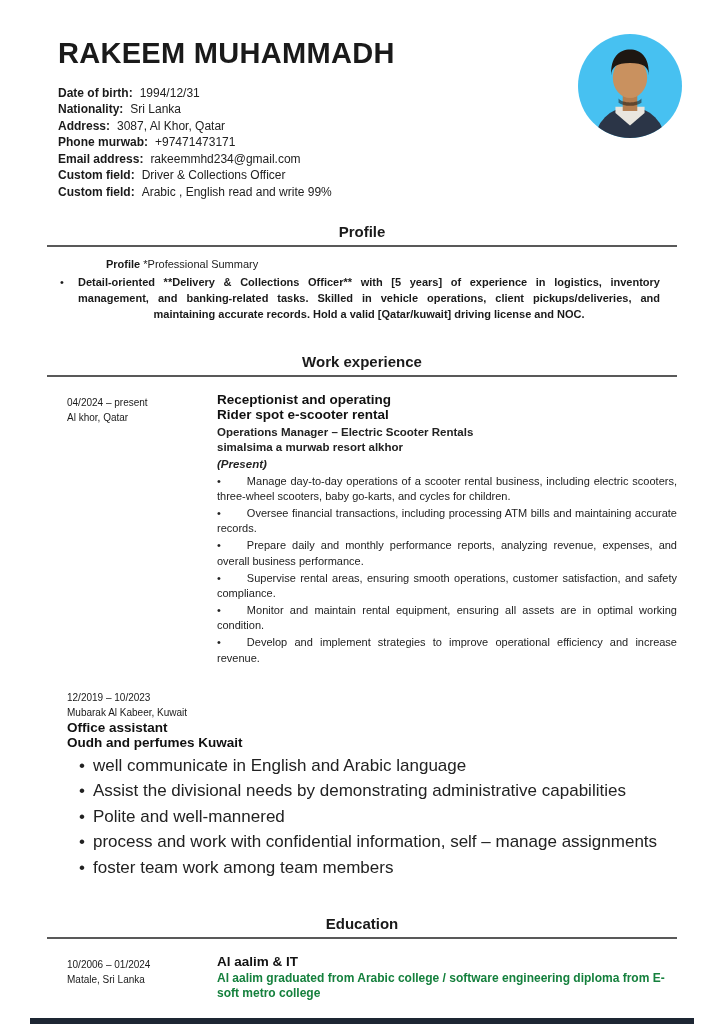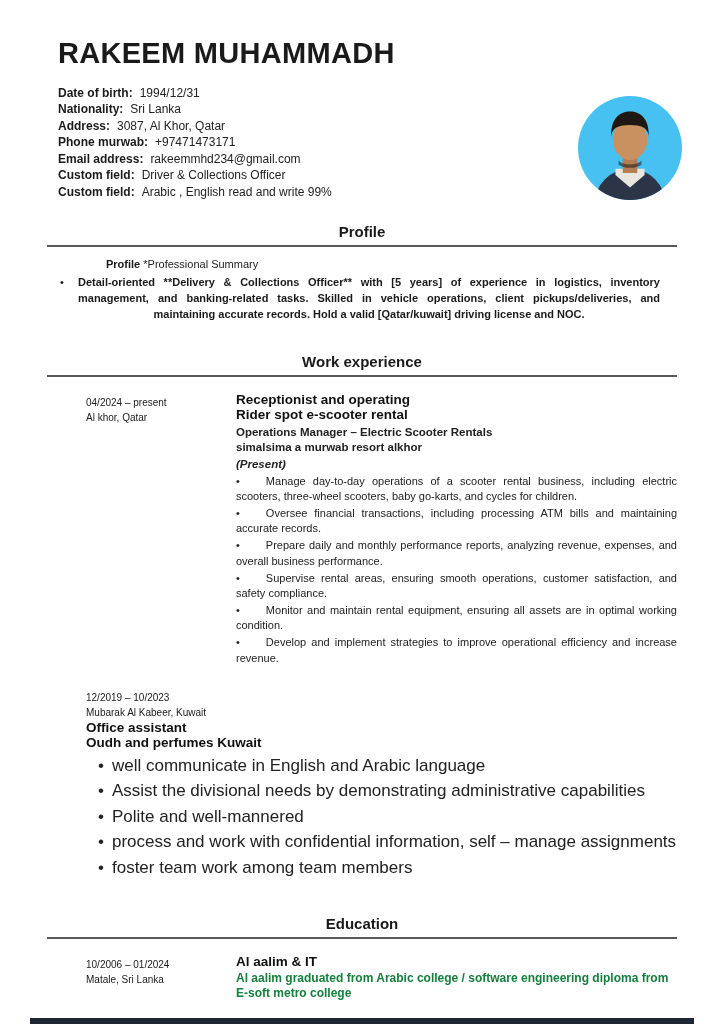--- a/index.html
+++ b/index.html
@@ -1,20 +1,20 @@
 <!DOCTYPE html>
 <html><head>
 <meta charset="utf-8">
 <style>
   html,body{margin:0;padding:0;background:#e9e9e9;}
   .page{position:relative;width:724px;height:1024px;margin:0 auto;background:#ffffff;
         font-family:"Liberation Sans",sans-serif;color:#1a1a1a;overflow:hidden;}
 
   
-  .header{display:flex;justify-content:space-between;align-items:flex-end;padding:34px 42px 0 58px;}
+  .header{display:flex;justify-content:space-between;align-items:flex-start;padding:34px 42px 0 58px;}
   .name{font-size:29px;font-weight:bold;letter-spacing:.3px;line-height:1.1;margin-top:4px;}
   .details{margin-top:15px;}
   .detail-row{font-size:12px;line-height:16.5px;color:#222;}
   .dlabel{font-weight:bold;color:#1a1a1a;margin-right:7px;}
   .photo{width:104px;height:104px;border-radius:50%;overflow:hidden;flex-shrink:0;}
 
   
   .section-heading{font-size:15px;font-weight:bold;text-align:center;margin:0;padding:0;color:#1a1a1a;}
   .section-rule{border:none;border-top:2px solid #595959;margin:5px 47px 0 47px;}
 
@@ -23,21 +23,21 @@
   .profile-body{padding:10px 58px 0 58px;font-size:11px;color:#222;}
   .profile-intro{line-height:1.4;padding-left:48px;}
   .profile-intro b{color:#1a1a1a;}
   .profile-bullet{position:relative;margin-top:2px;padding-left:20px;padding-right:6px;
                   font-weight:bold;color:#1a1a1a;line-height:1.45;
                   text-align:justify;text-align-last:center;}
   .profile-bullet .pdot{position:absolute;left:2px;top:0;font-weight:normal;}
 
   
   .work-heading{margin-top:30px;}
-  .entry{display:flex;padding:0 47px 0 86px;}
+  .entry{display:flex;padding:0 47px 0 67px;}
   .entry-left{width:150px;flex-shrink:0;font-size:10px;line-height:15px;color:#1a1a1a;padding-top:3px;}
   .entry-right{flex:1;}
   .etitle{font-size:13.5px;font-weight:bold;line-height:1.15;color:#111;}
   .esub{font-size:11.5px;font-weight:bold;line-height:1.35;color:#222;}
   .esub.first{margin-top:2px;}
   .enote{font-size:11.5px;font-weight:bold;font-style:italic;line-height:1.4;color:#222;}
   .jbullets{margin-top:2px;}
   .jbullet{font-size:11px;line-height:1.38;color:#222;text-align:justify;margin-top:2px;}
   .jbullet .bdot{padding-right:26px;}
   .lbullets{margin-top:3px;padding-left:12px;}

